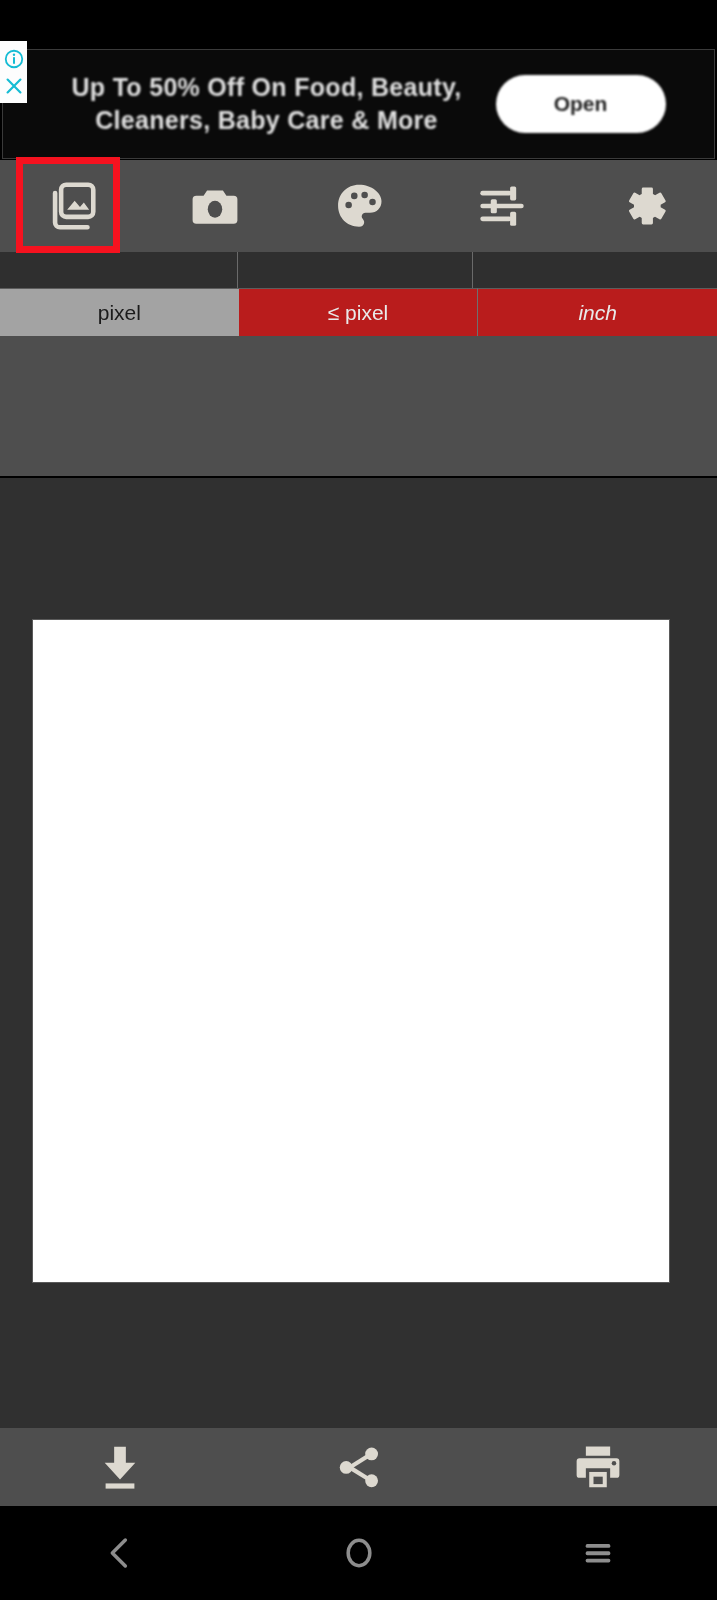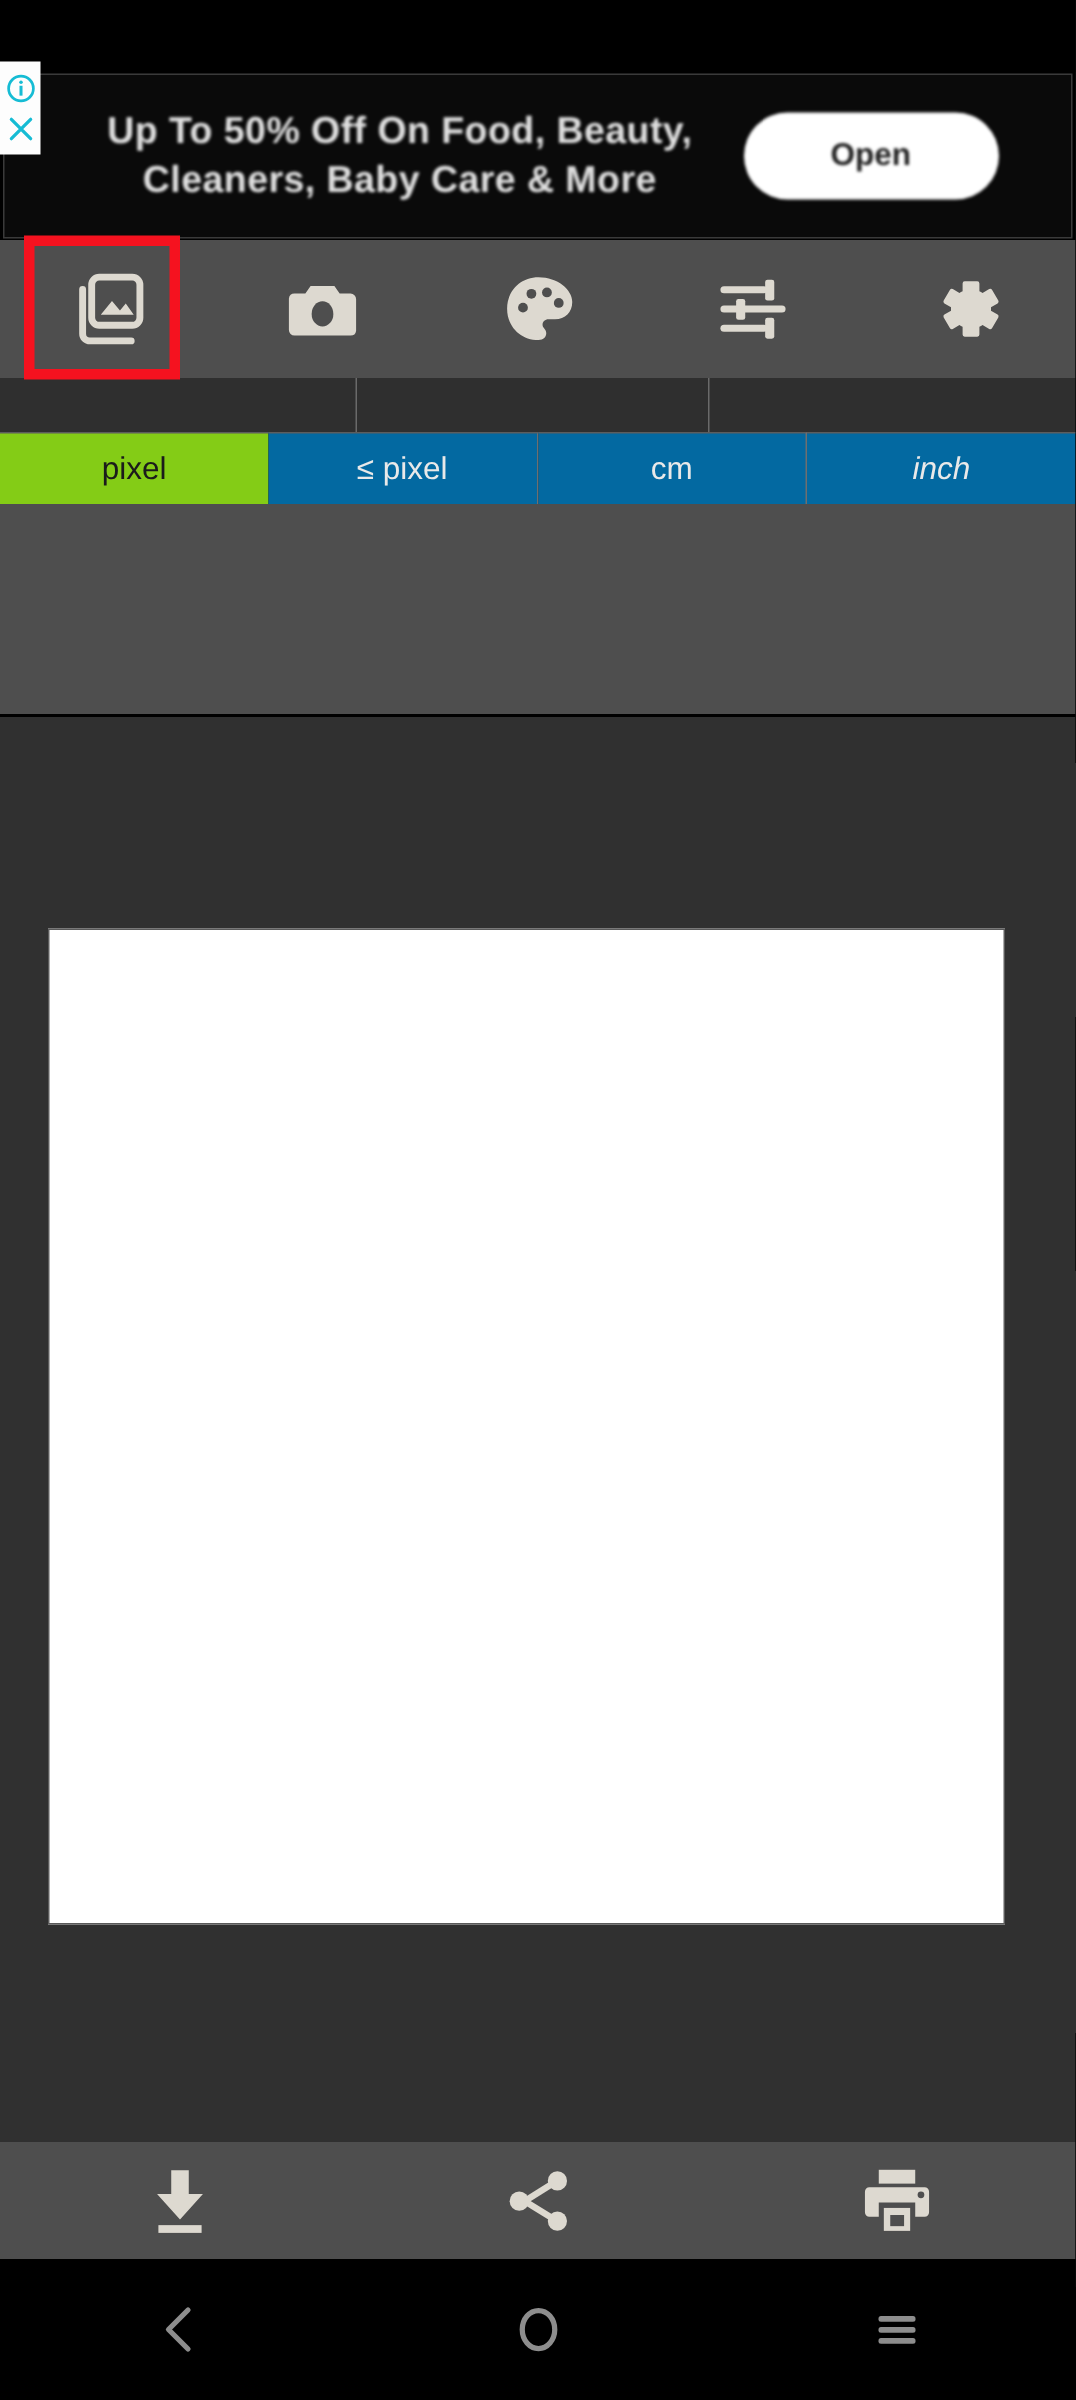--- a/index.html
+++ b/index.html
@@ -52,25 +52,25 @@
   }
 
   
   .strip { position: absolute; left: 0; top: 252px; width: 717px; height: 36px; background: #2f2f2f; }
   .strip-div { position: absolute; top: 0; width: 1px; height: 36px; background: #6a6a6a; }
 
   
   .unit-tabs { position: absolute; left: 0; top: 288px; width: 717px; height: 48px; display: flex; }
   .unit-tab {
     flex: 1; display: flex; align-items: center; justify-content: center;
-    background: #0369a1; color: #e9e9e9; font-size: 21px;
+    background: #b91c1c; color: #e9e9e9; font-size: 21px;
     border-right: 1px solid #6f6f6f; border-top: 1px solid #5d5d5d;
   }
   .unit-tab:last-child { border-right: none; font-style: italic; }
-  .unit-tab.active { background: #84cc16; color: #1b1b1b; border-right: none; }
+  .unit-tab.active { background: #a3a3a3; color: #1b1b1b; border-right: none; }
 
   
   .size-panel { position: absolute; left: 0; top: 336px; width: 717px; height: 140px; background: #4e4e4e; }
   .undo-btn { position: absolute; left: 26px; top: 386px; width: 70px; height: 62px; }
   .redo-btn { position: absolute; right: 26px; top: 386px; width: 70px; height: 62px; }
   .ham-left { position: absolute; left: 114px; top: 358px; width: 46px; height: 34px; }
   .ham-right { position: absolute; left: 543px; top: 358px; width: 46px; height: 34px; }
   .lbl-width { position: absolute; left: 178px; top: 362px; width: 96px; text-align: center;
                color: #d6d2c9; font-size: 23px; }
   .lbl-height { position: absolute; left: 444px; top: 362px; width: 96px; text-align: center;
@@ -189,21 +189,20 @@
   <div class="sel-box"></div>
 
   <div class="strip">
     <div class="strip-div" style="left:237px"></div>
     <div class="strip-div" style="left:472px"></div>
   </div>
 
   <div class="unit-tabs">
     <div class="unit-tab active">pixel</div>
     <div class="unit-tab">≤ pixel</div>
-    <div class="unit-tab">cm</div>
     <div class="unit-tab">inch</div>
   </div>
 
   <div class="size-panel">
 
     <svg class="undo-btn" viewBox="0 0 24 24">
       <path d="M20.5 19.6 C19.4 13.2 14.6 9.6 8.4 9.3 l0-4.2 a.8.8 0 0 0-1.3-.6 L1.9 9.2 a1 1 0 0 0 0 1.5 l5.2 4.7 a.8.8 0 0 0 1.3-.6 l0-3.9 c4.5.3 8.6 2.9 12.1 8.7 z" fill="#ddd9d0"></path>
     </svg>
 
     <svg class="ham-left" viewBox="0 0 24 14">

